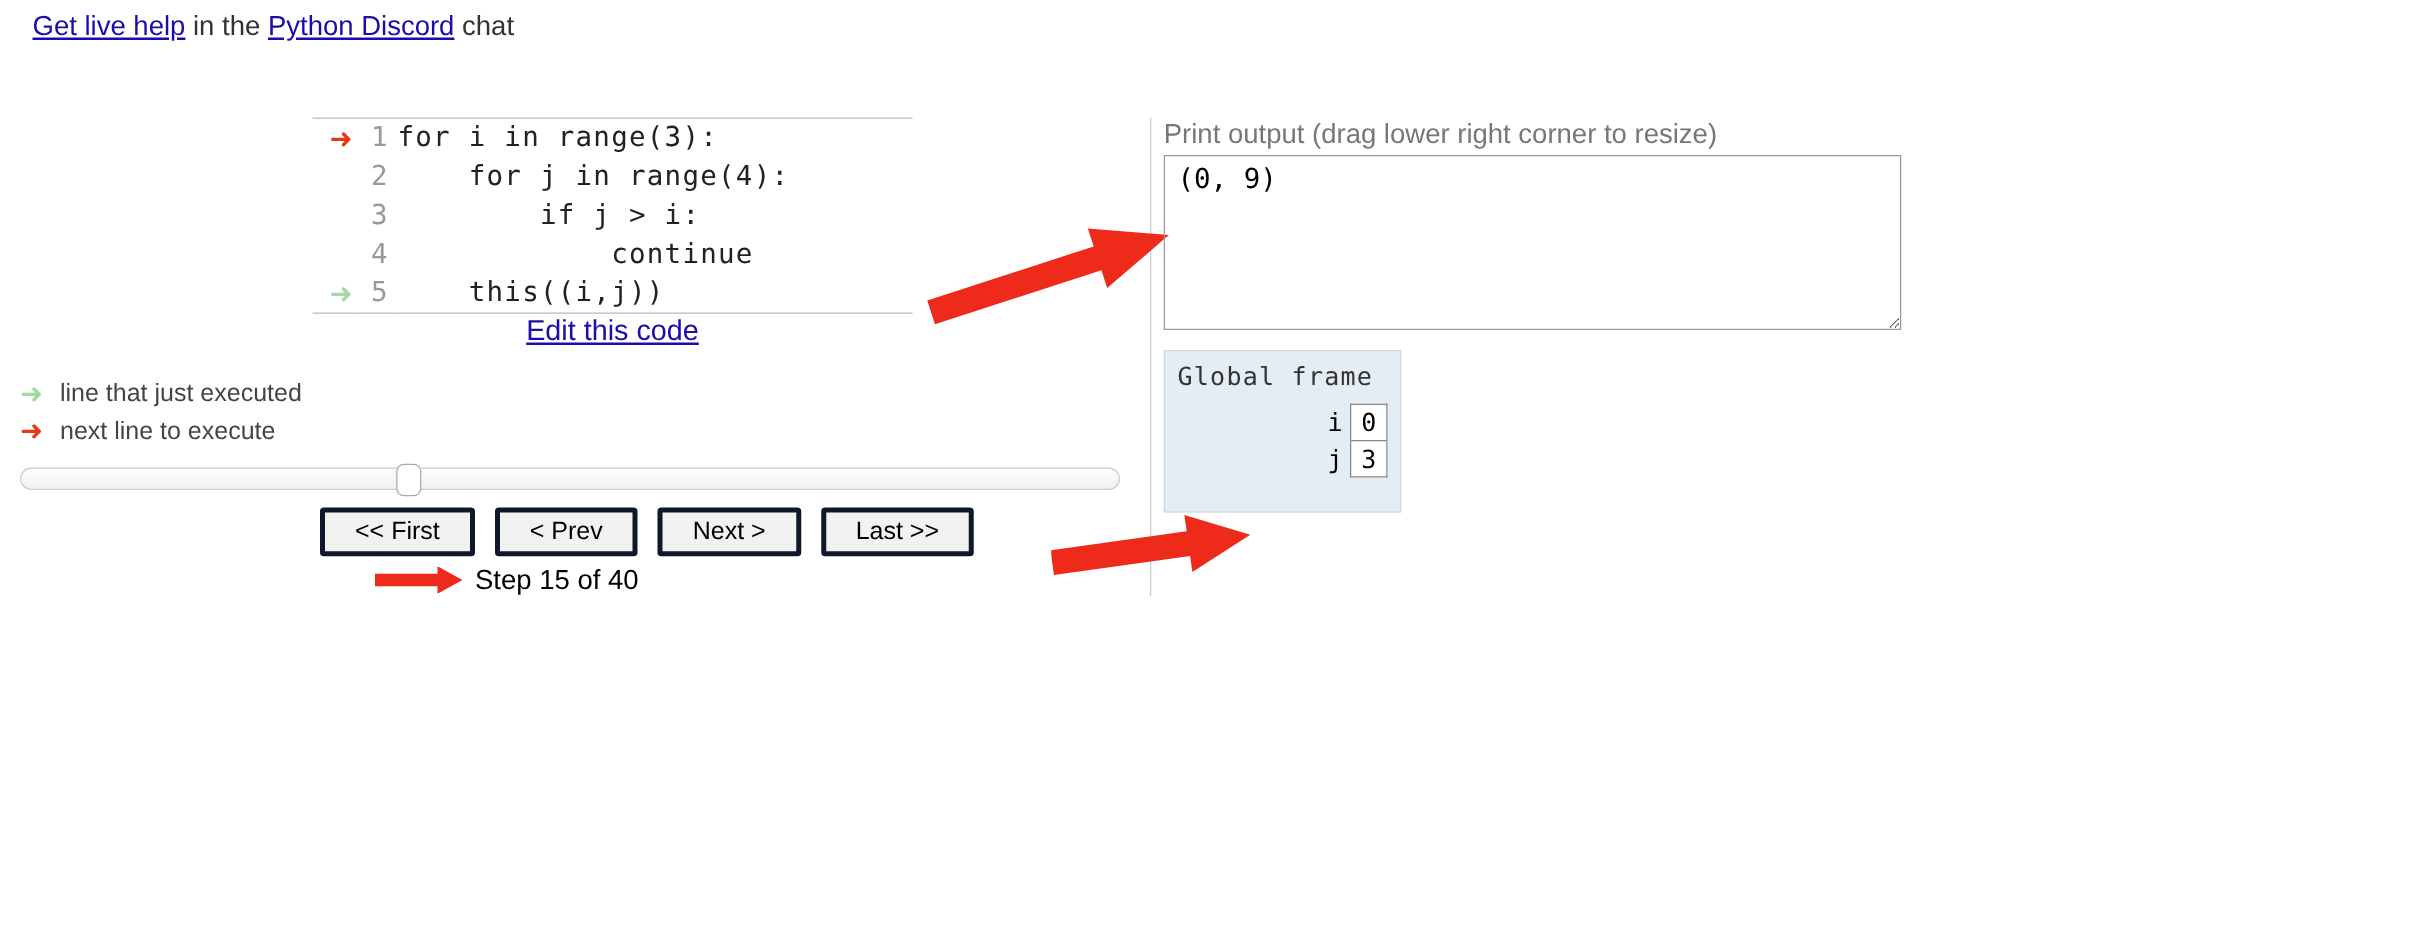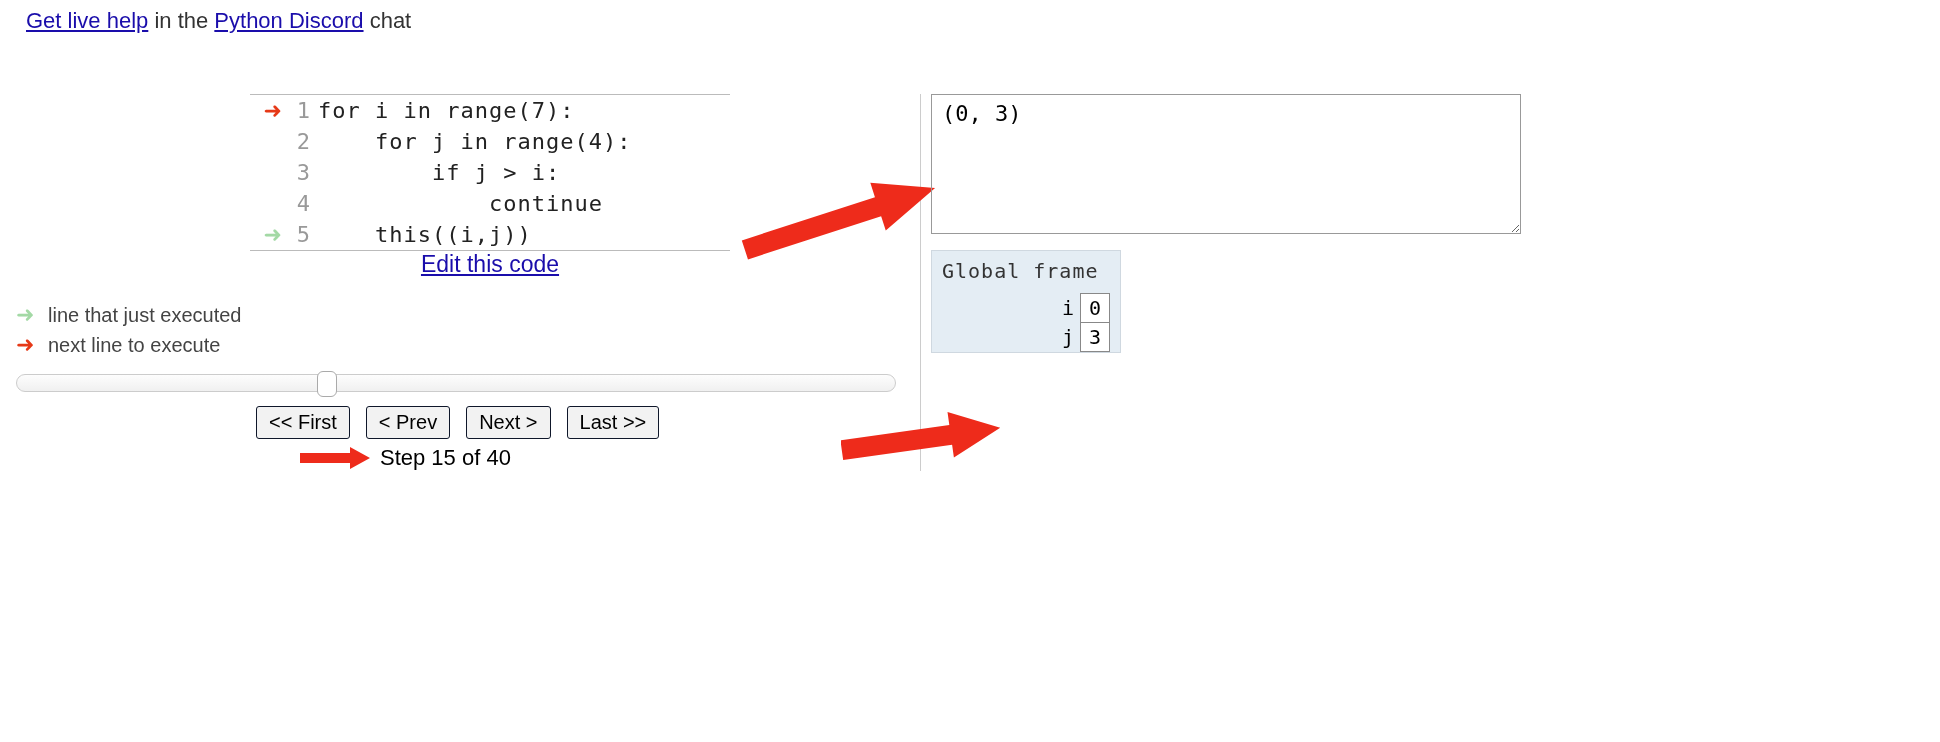--- a/index.html
+++ b/index.html
@@ -104,23 +104,23 @@
     border: 1px solid #aaa;
     border-radius: 6px;
   }
   .nav-buttons {
     margin: 14px 0 0 256px;
     display: flex;
     gap: 16px;
   }
   .nav-buttons button {
     font-size: 20px;
-    padding: 4px 12px;
+    padding: 4px 24px;
     background: #f2f2f2;
-    border: 1px solid #0f172a;
+    border: 4px solid #0f172a;
     border-radius: 3px;
     cursor: pointer;
   }
   .step-row {
     margin: 6px 0 0 300px;
     font-size: 22px;
     display: flex;
     align-items: center;
     gap: 10px;
   }
@@ -162,21 +162,21 @@
     font-size: 23px;
     color: #333;
   }
   .frames-objects-header .frames-h { width: 240px; text-align: center; }
   .frames-objects-header .objects-h { width: 200px; text-align: center; }
   .global-frame {
     margin-top: 16px;
     width: 190px;
     background: #e4edf4;
     border: 1px solid #cfd8e0;
-    padding: 8px 10px 0 10px;
+    padding: 8px 10px 27px 10px;
     position: relative;
   }
   .global-frame-title {
     font-family: "Menlo","Consolas",monospace;
     font-size: 20px;
     letter-spacing: 1px;
     color: #333;
     margin-bottom: 10px;
   }
   .var-table {
@@ -215,21 +215,21 @@
 
   <div class="left-col">
 
     <div class="code-block-wrap">
 
       <table class="code-table">
         <tbody>
           <tr>
             <td class="arrow-cell"><span class="arrow-red">➜</span></td>
             <td class="lineno-cell">1</td>
-            <td class="code-cell">for i in range(7):</td>
+            <td class="code-cell">for i in range(3):</td>
           </tr>
           <tr>
             <td class="arrow-cell"></td>
             <td class="lineno-cell">2</td>
             <td class="code-cell">    for j in range(4):</td>
           </tr>
           <tr>
             <td class="arrow-cell"></td>
             <td class="lineno-cell">3</td>
             <td class="code-cell">        if j &gt; i:</td>
@@ -290,21 +290,22 @@
         <g transform="rotate(-18 100 55)">
           <polygon points="0,45 140,45 140,30 200,55 140,80 140,65 0,65" fill="#ee2b1b"></polygon>
         </g>
       </svg>
     </div>
   </div>
 
   <div class="vdiv"></div>
 
   <div class="right-col">
-    <div class="output-box">(0, 3)</div>
+    <div class="output-label">Print output (drag lower right corner to resize)</div>
+    <div class="output-box">(0, 9)</div>
 
 
     <div class="overlay-arrow" style="left:-90px; top:310px;">
       <svg width="160" height="70" viewBox="0 0 160 70">
         <g transform="rotate(-8 80 35)">
           <polygon points="0,25 110,25 110,12 160,35 110,58 110,45 0,45" fill="#ee2b1b"></polygon>
         </g>
       </svg>
     </div>
 

